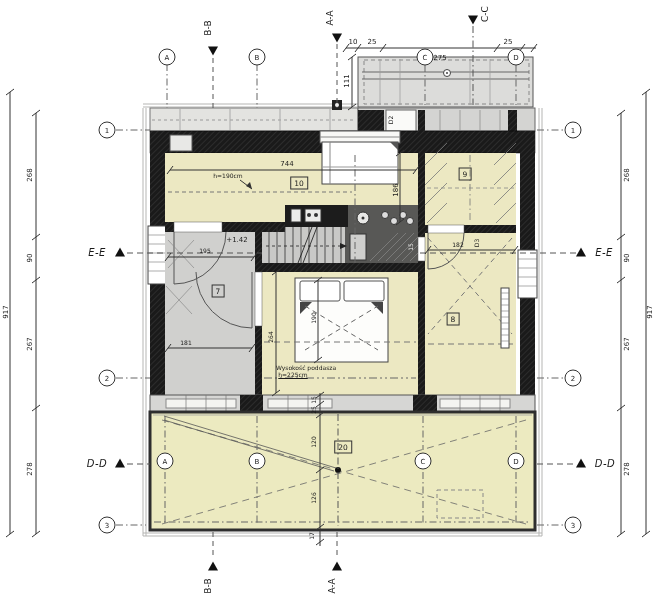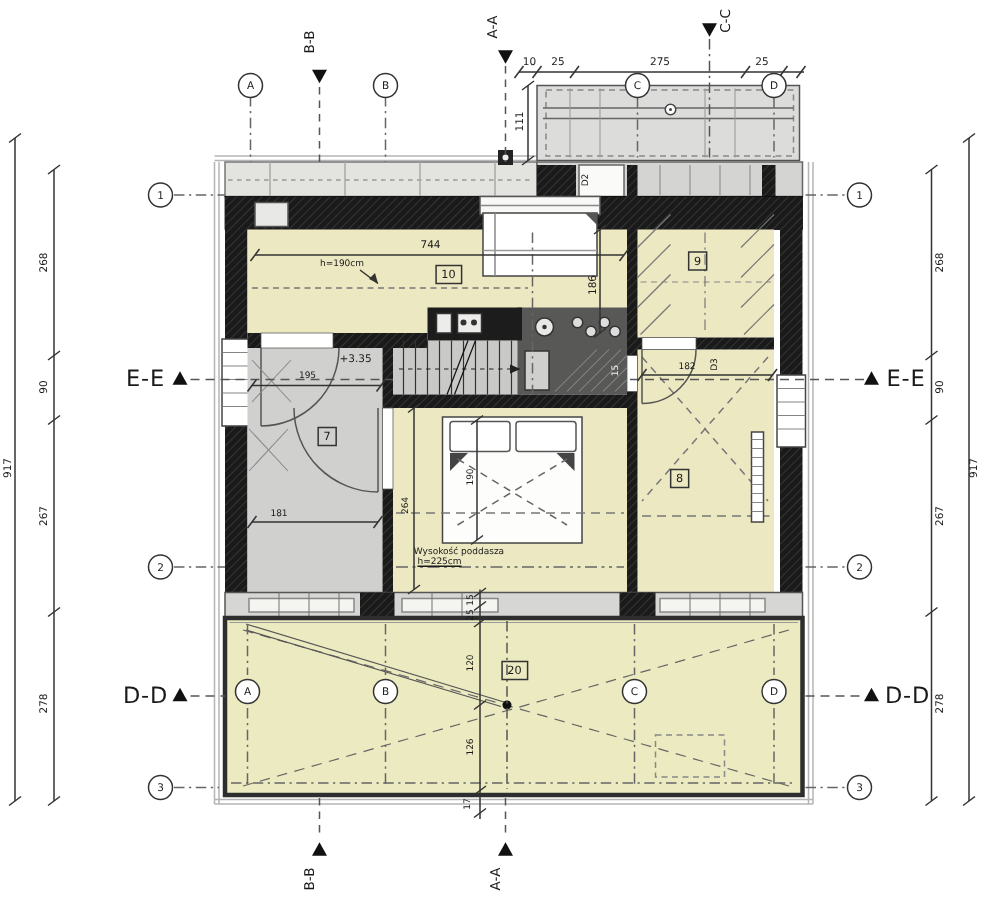--- a/index.html
+++ b/index.html
@@ -2,21 +2,21 @@
 <html><head>
 <meta charset="utf-8">
 <style>
   html,body{margin:0;padding:0;background:#fff;}
   #stage{position:relative;width:657px;height:600px;background:#ffffff;overflow:hidden;
          font-family:"DejaVu Sans",sans-serif;color:#1a1a1a;}
   svg{position:absolute;left:0;top:0;}
   .lbl{position:absolute;font-size:7px;line-height:1;white-space:nowrap;color:#1a1a1a;
        transform:translate(-50%,-50%);z-index:5;}
   .rot{transform:translate(-50%,-50%) rotate(-90deg);}
-  .big{font-size:15px;letter-spacing:.5px;}
+  .big{font-size:10px;letter-spacing:.5px;font-style:italic;}
   .tiny{font-size:6px;}
   .lt{color:#f0f0ee;}
   .und{text-decoration:underline;}
   .bub{position:absolute;width:15px;height:15px;border:1px solid #333;border-radius:50%;
        background:#fff;font-size:7px;display:flex;align-items:center;justify-content:center;
        transform:translate(-50%,-50%);z-index:6;}
   .rbox{position:absolute;border:1px solid #333;font-size:7.5px;padding:1px 3px;
        background:transparent;transform:translate(-50%,-50%);z-index:6;}
   .tu{position:absolute;width:0;height:0;border-left:5px solid transparent;border-right:5px solid transparent;
       border-bottom:9px solid #111;transform:translate(-50%,-50%);z-index:6;}
@@ -422,31 +422,31 @@
 <div class="lbl rot" style="left:30px;top:175px">268</div>
 <div class="lbl rot" style="left:30px;top:258px">90</div>
 <div class="lbl rot" style="left:30px;top:344px">267</div>
 <div class="lbl rot" style="left:30px;top:469px">278</div>
 <div class="lbl rot" style="left:627px;top:175px">268</div>
 <div class="lbl rot" style="left:627px;top:258px">90</div>
 <div class="lbl rot" style="left:627px;top:344px">267</div>
 <div class="lbl rot" style="left:627px;top:469px">278</div>
 <div class="lbl" style="left:353px;top:42px">10</div>
 <div class="lbl" style="left:372px;top:42px">25</div>
-<div class="lbl" style="left:440px;top:42px">275</div>
+<div class="lbl" style="left:440px;top:58px">275</div>
 <div class="lbl" style="left:508px;top:42px">25</div>
 <div class="lbl rot" style="left:347px;top:81px">111</div>
 <div class="lbl" style="left:287px;top:164px">744</div>
 <div class="lbl rot" style="left:396px;top:190px">186</div>
 <div class="lbl tiny" style="left:228px;top:176px">h=190cm</div>
 <div class="lbl rot tiny" style="left:391px;top:120px">D2</div>
 <div class="lbl rot tiny" style="left:477px;top:243px">D3</div>
 <div class="lbl tiny" style="left:458px;top:245px">182</div>
 <div class="lbl rot tiny lt" style="left:411px;top:247px">15</div>
-<div class="lbl" style="left:237px;top:240px">+3.35</div>
+<div class="lbl" style="left:237px;top:240px">+1.42</div>
 <div class="lbl tiny" style="left:205px;top:251px">195</div>
 <div class="lbl tiny" style="left:186px;top:343px">181</div>
 <div class="lbl rot tiny" style="left:271px;top:337px">264</div>
 <div class="lbl rot tiny" style="left:314px;top:318px">190</div>
 <div class="lbl tiny" style="left:306px;top:368px">Wysokość poddasza</div>
 <div class="lbl tiny und" style="left:293px;top:375px">h=225cm</div>
 <div class="lbl rot tiny" style="left:314px;top:400px">15</div>
 <div class="lbl rot tiny" style="left:314px;top:410px">25</div>
 <div class="lbl rot tiny" style="left:314px;top:442px">120</div>
 <div class="lbl rot tiny" style="left:314px;top:498px">126</div>

